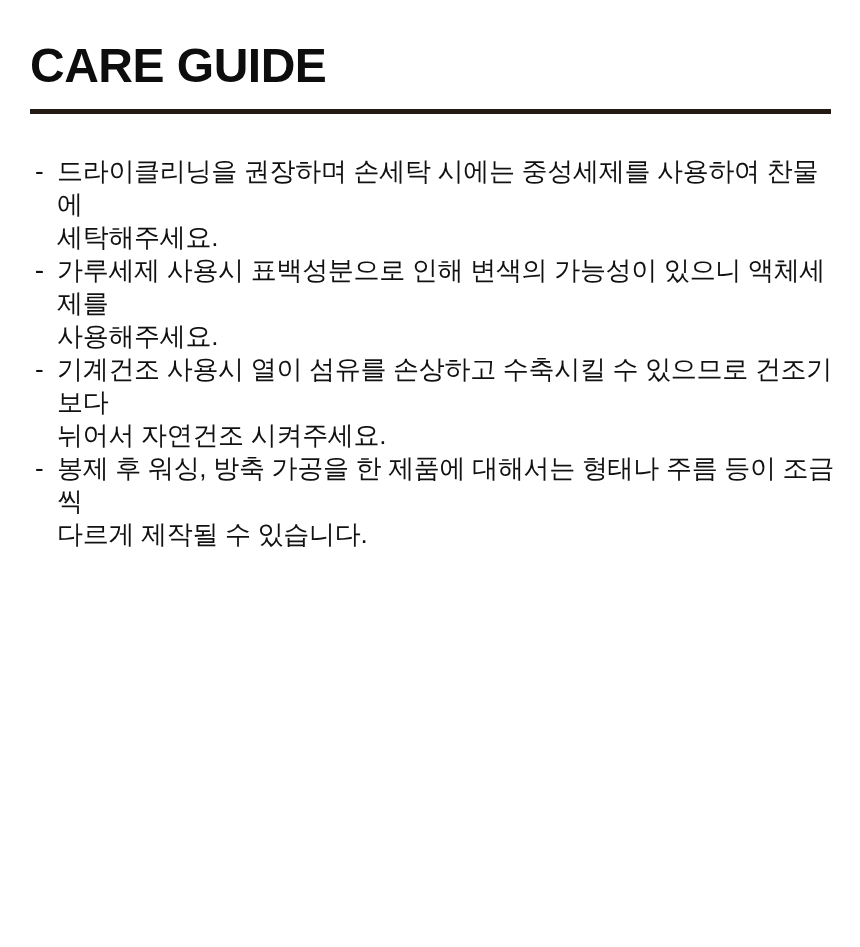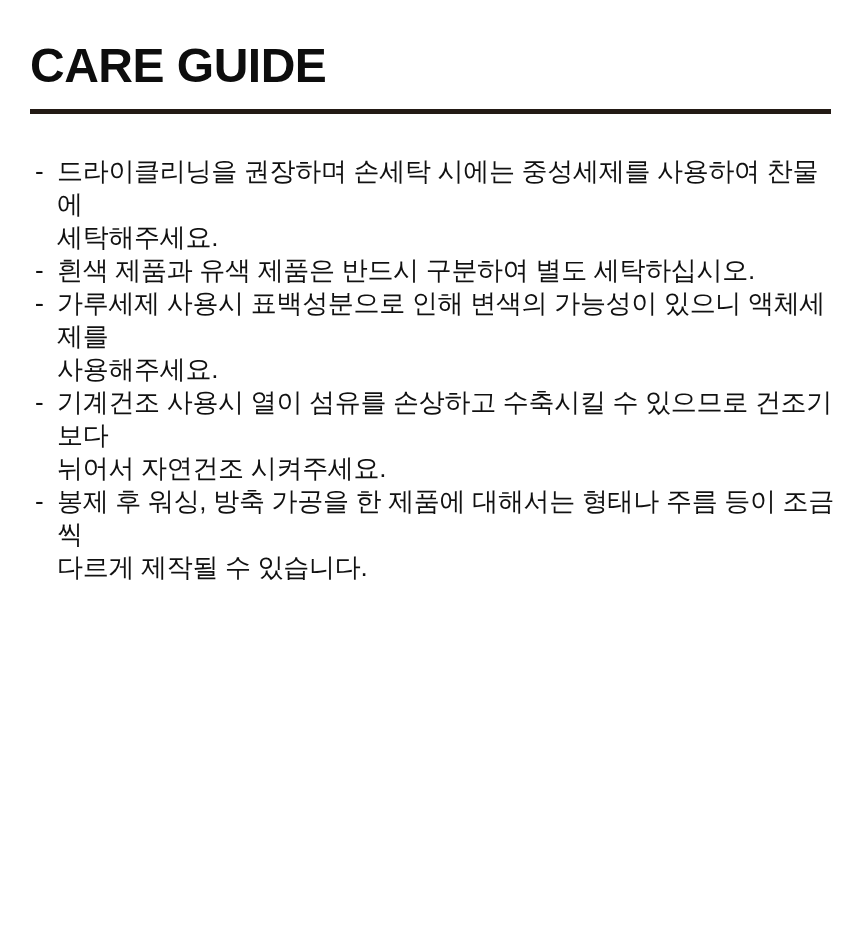--- a/index.html
+++ b/index.html
@@ -60,19 +60,19 @@
   }
 </style>
 </head>
 <body>
 
 <div class="page">
   <h1 class="page-title">CARE GUIDE</h1>
   <hr class="title-divider">
   <ul class="care-list">
       <li class="care-item"><span class="dash">-</span><span class="item-text">드라이클리닝을 권장하며 손세탁 시에는 중성세제를 사용하여 찬물에<br>세탁해주세요.</span></li>
-      <li class="care-item"><span class="dash">-</span><span class="item-text">흰색 제품과 유색 제품은 반드시 구분하여 별도 세탁하십시오.</span></li>
+      <li class="care-item"><span class="dash">-</span></li>
       <li class="care-item"><span class="dash">-</span></li>
       <li class="care-item"><span class="dash">-</span><span class="item-text">가루세제 사용시 표백성분으로 인해 변색의 가능성이 있으니 액체세제를<br>사용해주세요.</span></li>
       <li class="care-item"><span class="dash">-</span><span class="item-text">기계건조 사용시 열이 섬유를 손상하고 수축시킬 수 있으므로 건조기 보다<br>뉘어서 자연건조 시켜주세요.</span></li>
       <li class="care-item"><span class="dash">-</span><span class="item-text">봉제 후 워싱, 방축 가공을 한 제품에 대해서는 형태나 주름 등이 조금씩<br>다르게 제작될 수 있습니다.</span></li>
     </ul>
 </div>
 
 </body></html>

